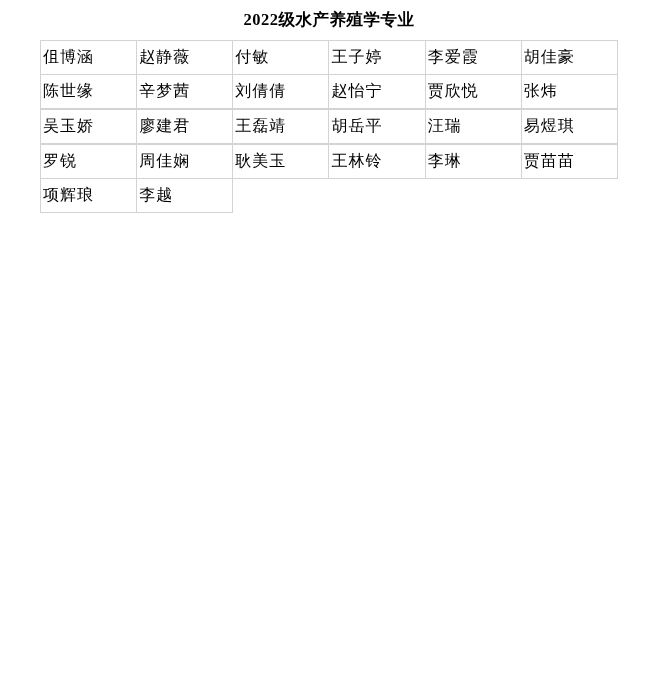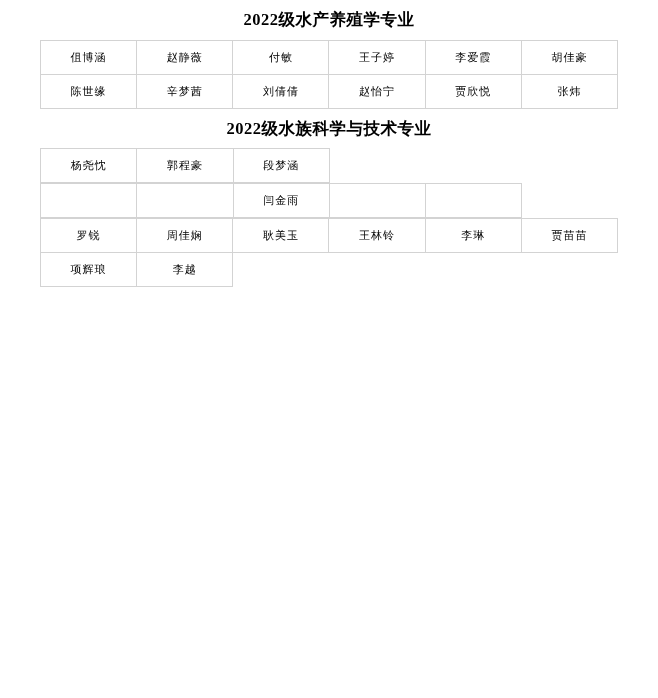--- a/index.html
+++ b/index.html
@@ -31,23 +31,23 @@
     padding: 12px 0 11px 0;
   }
   table.names {
     width: 100%;
     border-collapse: collapse;
     table-layout: fixed;
   }
   table.names td {
     border: 1px solid #d3d3d3;
     height: 33px;
-    text-align: center;
+    text-align: left;
     vertical-align: middle;
-    font-size: 11px;
+    font-size: 16px;
     font-family: "Liberation Serif", "DejaVu Serif", serif;
     letter-spacing: 1px;
     padding: 0 2px;
     white-space: nowrap;
     overflow: hidden;
   }
   table.names td.empty {
     color: transparent;
   }
 </style>
@@ -74,51 +74,38 @@
           <td>刘倩倩</td>
           <td>赵怡宁</td>
           <td>贾欣悦</td>
           <td>张炜</td>
         </tr>
       </tbody>
     </table>
   </div>
 
   <div class="section">
-    <div class="section-title">2022级水族科学与技术专业</div>
   </div>
 
   <div class="section">
     <table class="names">
       <tbody>
         <tr>
-          <td>杨尧忱</td>
-          <td>郭程豪</td>
-          <td>段梦涵</td>
-          <td style="border:none"></td>
-          <td style="border:none"></td>
-          <td style="border:none"></td>
+          <td>吴玉娇</td>
+          <td>廖建君</td>
+          <td>王磊靖</td>
+          <td>胡岳平</td>
+          <td>汪瑞</td>
+          <td>易煜琪</td>
         </tr>
       </tbody>
     </table>
   </div>
 
   <div class="section">
-    <table class="names">
-      <tbody>
-        <tr>
-          <td class="empty"></td>
-          <td class="empty"></td>
-          <td>闫金雨</td>
-          <td class="empty"></td>
-          <td class="empty"></td>
-          <td style="border:none"></td>
-        </tr>
-      </tbody>
-    </table>
   </div>
 
   <div class="section">
     <table class="names">
       <tbody>
         <tr>
           <td>罗锐</td>
           <td>周佳娴</td>
           <td>耿美玉</td>
           <td>王林铃</td>

